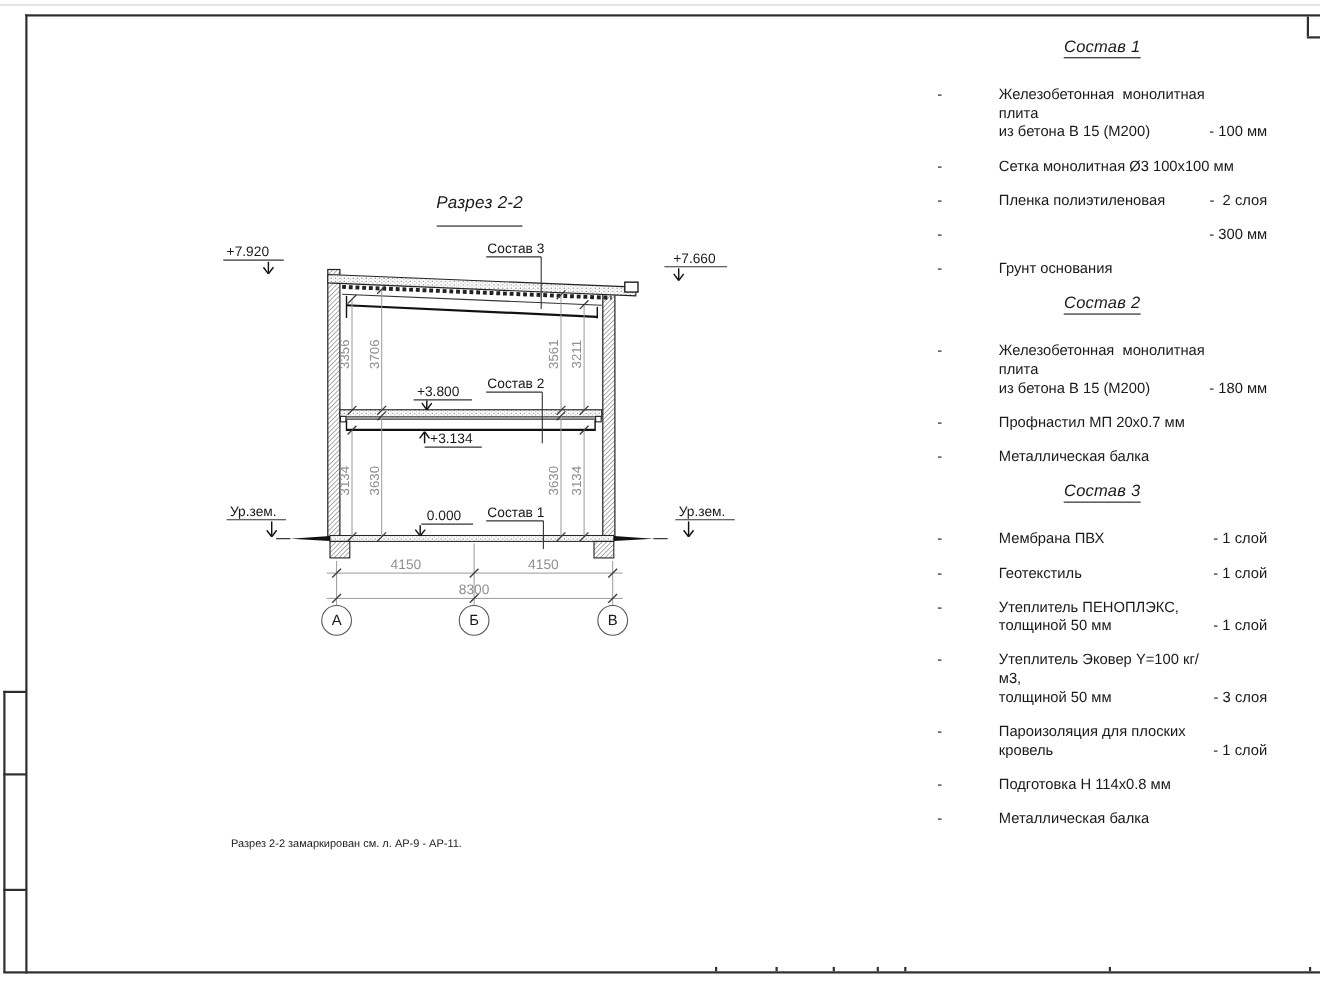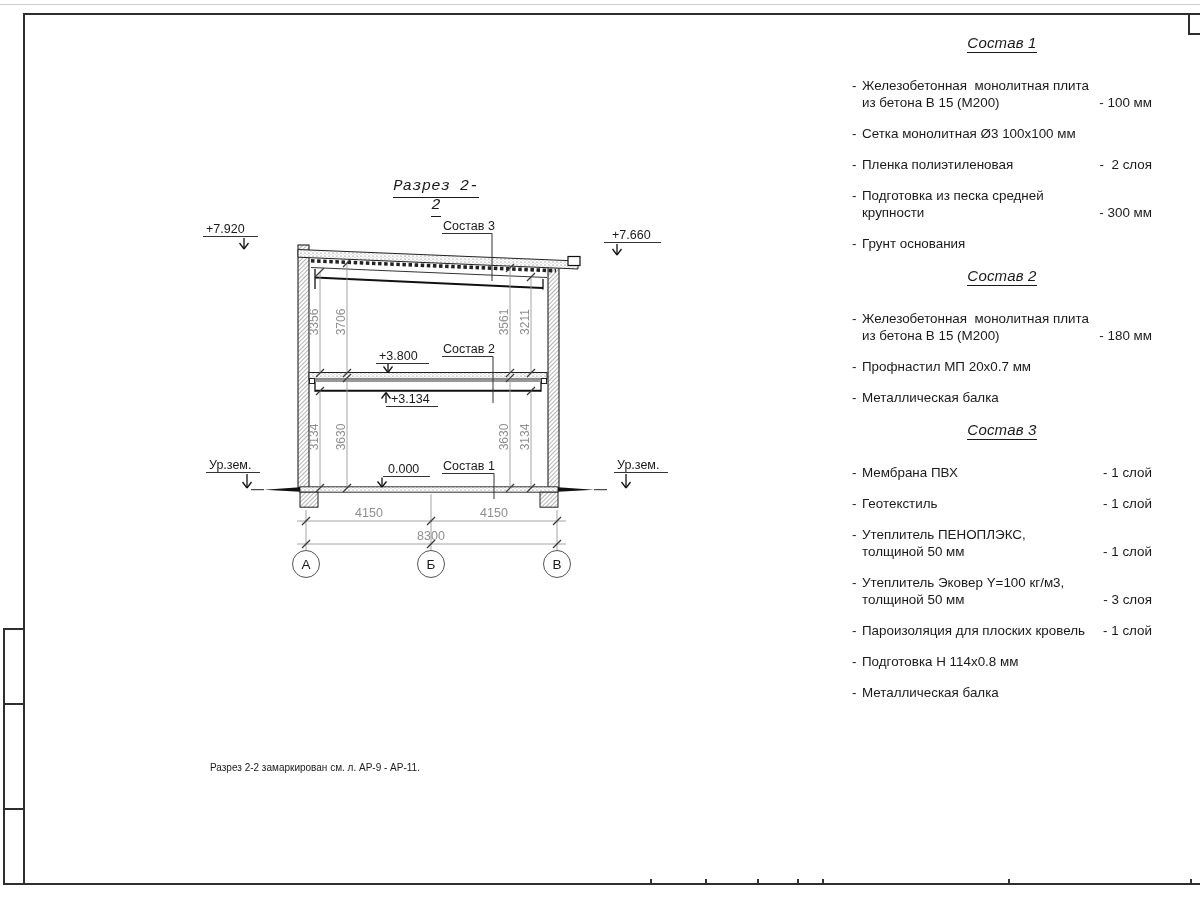--- a/index.html
+++ b/index.html
@@ -6,32 +6,32 @@
   body{width:1200px;height:900px;position:relative;background:#ffffff;overflow:hidden;
        font-family:"Liberation Sans", sans-serif;color:#1a1a1a;}
   .abs{position:absolute;}
   
   .fline{position:absolute;background:#2e2e2e;}
   .scanline{position:absolute;background:#cfcfcf;}
   .tick{position:absolute;background:#333;width:2px;height:4px;}
   
   #drawing-title{left:391px;top:176px;width:90px;text-align:center;
      font-style:italic;font-size:15.5px;letter-spacing:.2px;}
-  #drawing-title span{border-bottom:1.2px solid #1a1a1a;padding-bottom:2px;font-family:Liberation Mono, monospace;}
+  #drawing-title span{border-bottom:1.2px solid #1a1a1a;padding-bottom:12px;}
   
   #note{left:210px;top:762px;font-size:10px;}
   
   #comp-panel{left:852px;top:34px;width:300px;}
   .comp-heading{margin:0 0 26px 0;text-align:center;font-style:italic;font-size:15px;
      letter-spacing:.2px;}
   .comp-heading span{border-bottom:1.2px solid #1a1a1a;padding-bottom:1px;}
   .comp-block + .comp-block .comp-heading{margin-top:15px;}
   .comp-item{display:flex;margin-bottom:14px;font-size:13.4px;line-height:17px;}
   .comp-dash{width:10px;flex:0 0 10px;}
-  .comp-name{white-space:pre-wrap;max-width:232px;}
+  .comp-name{white-space:pre-wrap;max-width:232px;margin-left:46px;}
   .comp-value{margin-left:auto;align-self:flex-end;white-space:pre;}
   svg text{font-family:"Liberation Sans", sans-serif;}
 </style>
 </head>
 <body>
 
 <div class="scanline" style="left:0;top:4px;width:1200px;height:1px;"></div>
 
 <div class="fline" style="left:23px;top:13px;width:1177px;height:2px;"></div>
 <div class="fline" style="left:23px;top:13px;width:2px;height:872px;"></div>
@@ -257,22 +257,20 @@
         <div class="comp-name">Сетка монолитная Ø3 100х100 мм</div>
         <div class="comp-value"></div>
       </div>
       <div class="comp-item">
         <div class="comp-dash">-</div>
         <div class="comp-name">Пленка полиэтиленовая</div>
         <div class="comp-value">-  2 слоя</div>
       </div>
       <div class="comp-item">
         <div class="comp-dash">-</div>
-        <div class="comp-name">Подготовка из песка средней
-крупности</div>
         <div class="comp-value">- 300 мм</div>
       </div>
       <div class="comp-item">
         <div class="comp-dash">-</div>
         <div class="comp-name">Грунт основания</div>
         <div class="comp-value"></div>
       </div>
     </div>
     <div class="comp-block">
       <div class="comp-heading"><span>Состав 2</span></div>

